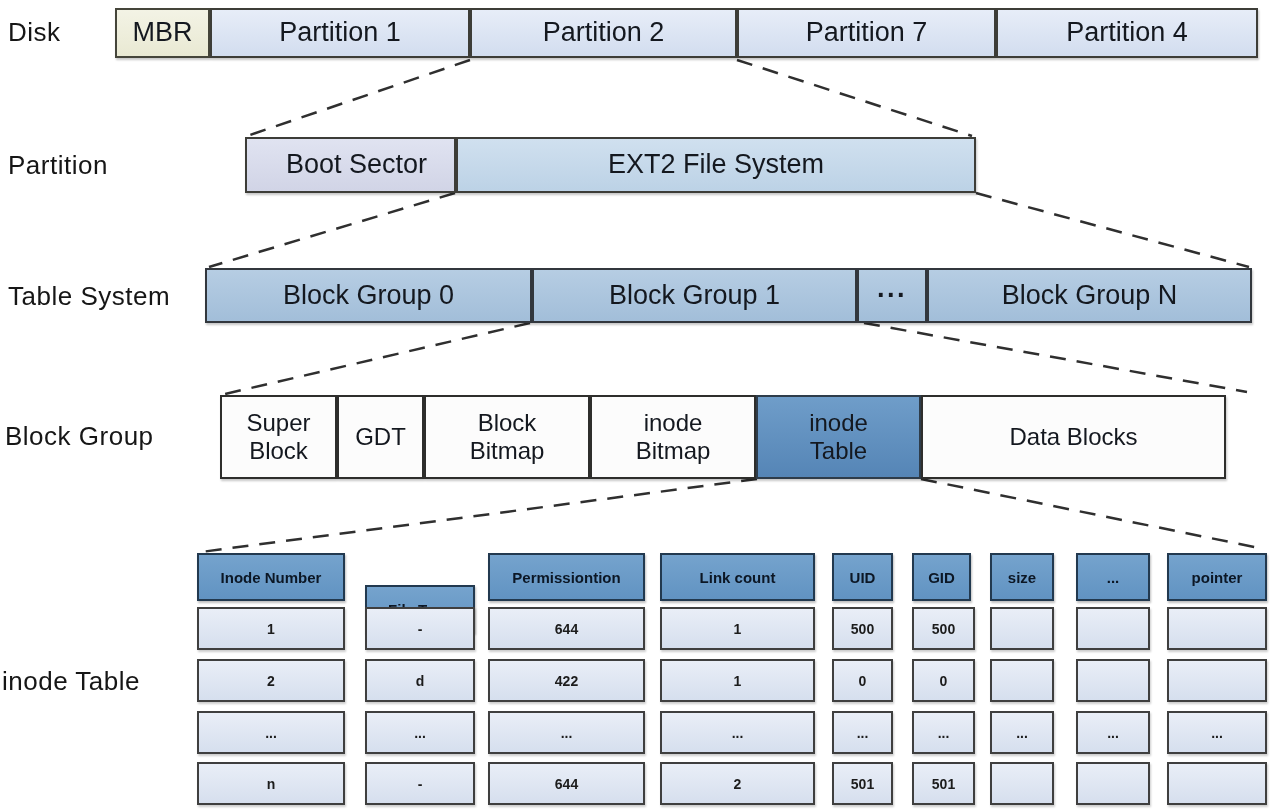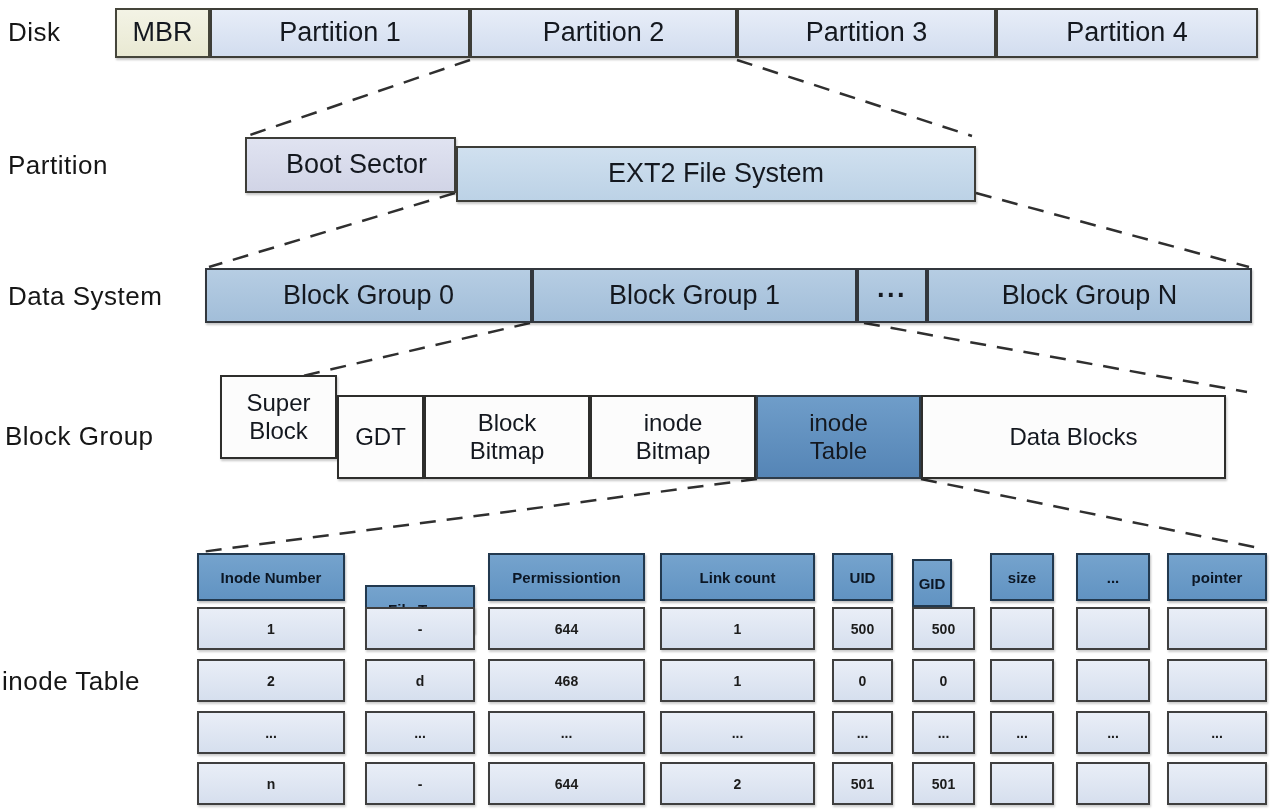--- a/index.html
+++ b/index.html
@@ -14,21 +14,21 @@
   }
   .box{
     position:absolute;z-index:1;display:flex;align-items:center;justify-content:center;
     text-align:center;font-size:27px;color:#14181f;line-height:1.15;
     border:2px solid #3d3d38;box-sizing:border-box;
     box-shadow:1px 2px 2px rgba(0,0,0,.22);
   }
   .mbr{background:linear-gradient(180deg,#f3f3e5,#e9e9d3);border-color:#45453a;}
   .part{background:linear-gradient(180deg,#e7edf8,#d2ddef);}
   .boot{background:linear-gradient(180deg,#e0e3f1,#d1d4e6);padding-left:12px;}
-  .ext2{background:linear-gradient(180deg,#d0e0ef,#bcd2e6);margin-top:9px;}
+  .ext2{background:linear-gradient(180deg,#d0e0ef,#bcd2e6);}
   .bg{background:linear-gradient(180deg,#b6cde3,#a2bed9);border-color:#32373d;}
   .bgdots{font-weight:bold;font-size:27px;letter-spacing:1px;}
   .white{background:#fcfcfc;border-color:#2e2e2c;font-size:24px;}
   .hl{background:linear-gradient(180deg,#6f9dc9,#5585b6);border-color:#2e3c4a;font-size:24px;}
   .th{
     position:absolute;z-index:1;display:flex;align-items:center;justify-content:center;
     background:linear-gradient(180deg,#75a3cd,#6193c2);border:2px solid #22394f;
     box-sizing:border-box;font-size:15px;font-weight:bold;color:#0c1725;
     box-shadow:1px 2px 2px rgba(0,0,0,.25);
   }
@@ -54,64 +54,64 @@
       <line x1="864" y1="323" x2="1247" y2="392"></line>
       <line x1="757" y1="479" x2="201" y2="552"></line>
       <line x1="921" y1="479" x2="1264" y2="549"></line>
     </g>
   </svg>
 
   <div class="lbl" style="left:8px;top:17px">Disk</div>
   <div class="box mbr" style="left:115px;top:8px;width:95px;height:50px">MBR</div>
   <div class="box part" style="left:210px;top:8px;width:260px;height:50px">Partition 1</div>
   <div class="box part" style="left:470px;top:8px;width:267px;height:50px">Partition 2</div>
-  <div class="box part" style="left:737px;top:8px;width:259px;height:50px">Partition 3</div>
+  <div class="box part" style="left:737px;top:8px;width:259px;height:50px">Partition 7</div>
   <div class="box part" style="left:996px;top:8px;width:262px;height:50px">Partition 4</div>
 
   <div class="lbl" style="left:8px;top:150px">Partition</div>
   <div class="box boot" style="left:245px;top:137px;width:211px;height:56px">Boot Sector</div>
   <div class="box ext2" style="left:456px;top:137px;width:520px;height:56px">EXT2 File System</div>
 
-  <div class="lbl" style="left:8px;top:281px">Data System</div>
+  <div class="lbl" style="left:8px;top:281px">Table System</div>
   <div class="box bg" style="left:205px;top:268px;width:327px;height:55px">Block Group 0</div>
   <div class="box bg" style="left:532px;top:268px;width:325px;height:55px">Block Group 1</div>
   <div class="box bg bgdots" style="left:857px;top:268px;width:70px;height:55px">···</div>
   <div class="box bg" style="left:927px;top:268px;width:325px;height:55px">Block Group N</div>
 
   <div class="lbl" style="left:5px;top:421px">Block Group</div>
-  <div class="box white" style="left:220px;top:375px;width:117px;height:84px;padding:0 28px">Super Block</div>
+  <div class="box white" style="left:220px;top:395px;width:117px;height:84px;padding:0 28px">Super Block</div>
   <div class="box white" style="left:337px;top:395px;width:87px;height:84px">GDT</div>
   <div class="box white" style="left:424px;top:395px;width:166px;height:84px;padding:0 30px">Block Bitmap</div>
   <div class="box white" style="left:590px;top:395px;width:166px;height:84px;padding:0 30px">inode Bitmap</div>
   <div class="box hl" style="left:756px;top:395px;width:165px;height:84px;padding:0 40px">inode Table</div>
   <div class="box white" style="left:921px;top:395px;width:305px;height:84px">Data Blocks</div>
 
   <div class="lbl" style="left:2px;top:666px">inode Table</div>
   <div id="inode-table-area">
       <div class="th" style="left: 197px; top: 553px; width: 148px; height: 48px;">Inode Number</div>
       <div class="th" style="left: 365px; top: 553px; width: 110px; height: 48px; margin-top: 32px;">File Type</div>
       <div class="th" style="left: 488px; top: 553px; width: 157px; height: 48px;">Permissiontion</div>
       <div class="th" style="left: 660px; top: 553px; width: 155px; height: 48px;">Link count</div>
       <div class="th" style="left: 832px; top: 553px; width: 61px; height: 48px;">UID</div>
-      <div class="th" style="left: 912px; top: 553px; width: 40px; height: 48px; margin-top: 6px;">GID</div>
+      <div class="th" style="left: 912px; top: 553px; width: 59px; height: 48px;">GID</div>
       <div class="th" style="left: 990px; top: 553px; width: 64px; height: 48px;">size</div>
       <div class="th" style="left: 1076px; top: 553px; width: 74px; height: 48px;">...</div>
       <div class="th" style="left: 1167px; top: 553px; width: 100px; height: 48px;">pointer</div>
       <div class="td" style="left: 197px; top: 607px; width: 148px; height: 43px;">1</div>
       <div class="td" style="left: 365px; top: 607px; width: 110px; height: 43px;">-</div>
       <div class="td" style="left: 488px; top: 607px; width: 157px; height: 43px;">644</div>
       <div class="td" style="left: 660px; top: 607px; width: 155px; height: 43px;">1</div>
       <div class="td" style="left: 832px; top: 607px; width: 61px; height: 43px;">500</div>
       <div class="td" style="left: 912px; top: 607px; width: 63px; height: 43px;">500</div>
       <div class="td" style="left: 990px; top: 607px; width: 64px; height: 43px;"></div>
       <div class="td" style="left: 1076px; top: 607px; width: 74px; height: 43px;"></div>
       <div class="td" style="left: 1167px; top: 607px; width: 100px; height: 43px;"></div>
       <div class="td" style="left: 197px; top: 659px; width: 148px; height: 43px;">2</div>
       <div class="td" style="left: 365px; top: 659px; width: 110px; height: 43px;">d</div>
-      <div class="td" style="left: 488px; top: 659px; width: 157px; height: 43px;">468</div>
+      <div class="td" style="left: 488px; top: 659px; width: 157px; height: 43px;">422</div>
       <div class="td" style="left: 660px; top: 659px; width: 155px; height: 43px;">1</div>
       <div class="td" style="left: 832px; top: 659px; width: 61px; height: 43px;">0</div>
       <div class="td" style="left: 912px; top: 659px; width: 63px; height: 43px;">0</div>
       <div class="td" style="left: 990px; top: 659px; width: 64px; height: 43px;"></div>
       <div class="td" style="left: 1076px; top: 659px; width: 74px; height: 43px;"></div>
       <div class="td" style="left: 1167px; top: 659px; width: 100px; height: 43px;"></div>
       <div class="td" style="left: 197px; top: 711px; width: 148px; height: 43px;">...</div>
       <div class="td" style="left: 365px; top: 711px; width: 110px; height: 43px;">...</div>
       <div class="td" style="left: 488px; top: 711px; width: 157px; height: 43px;">...</div>
       <div class="td" style="left: 660px; top: 711px; width: 155px; height: 43px;">...</div>

